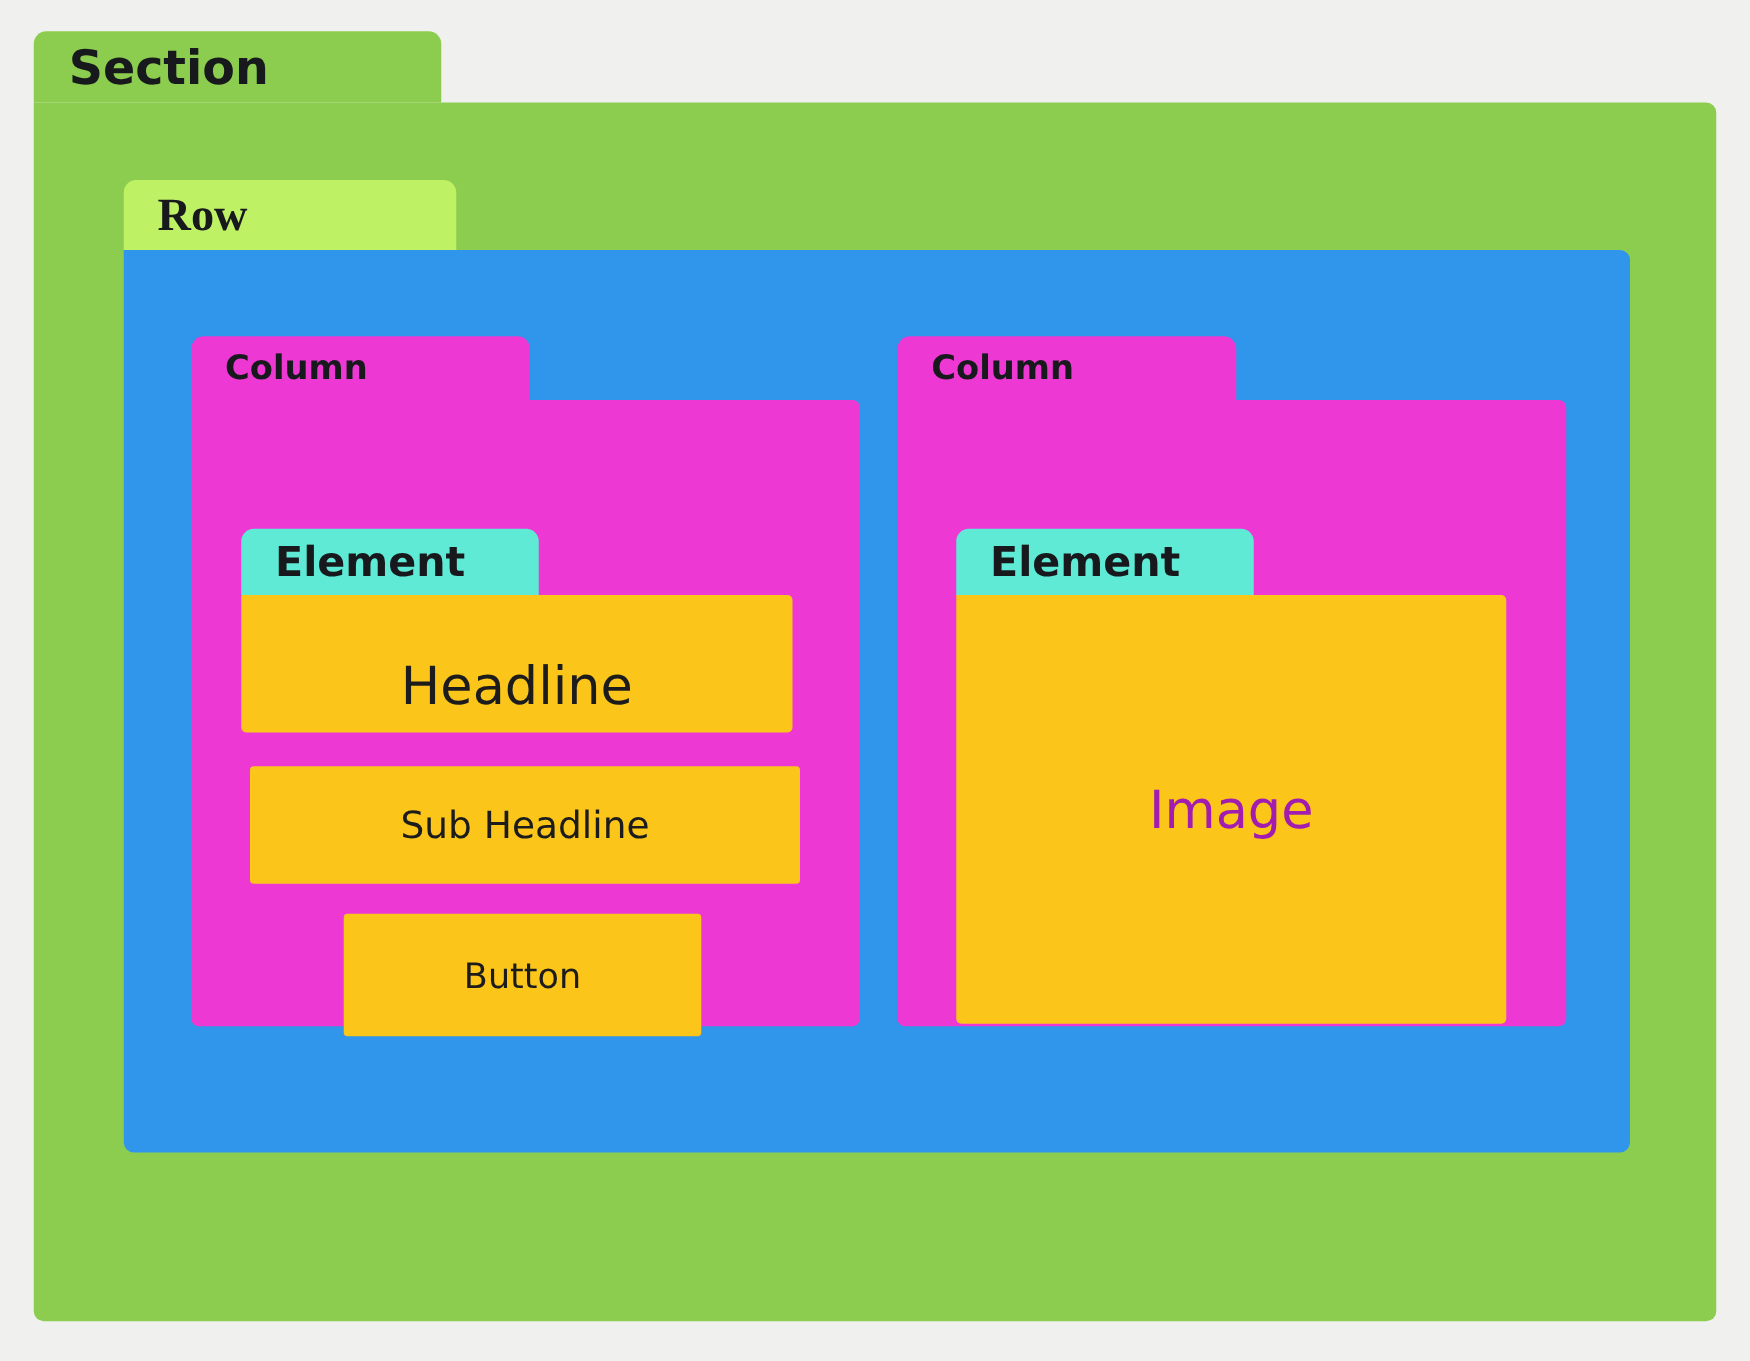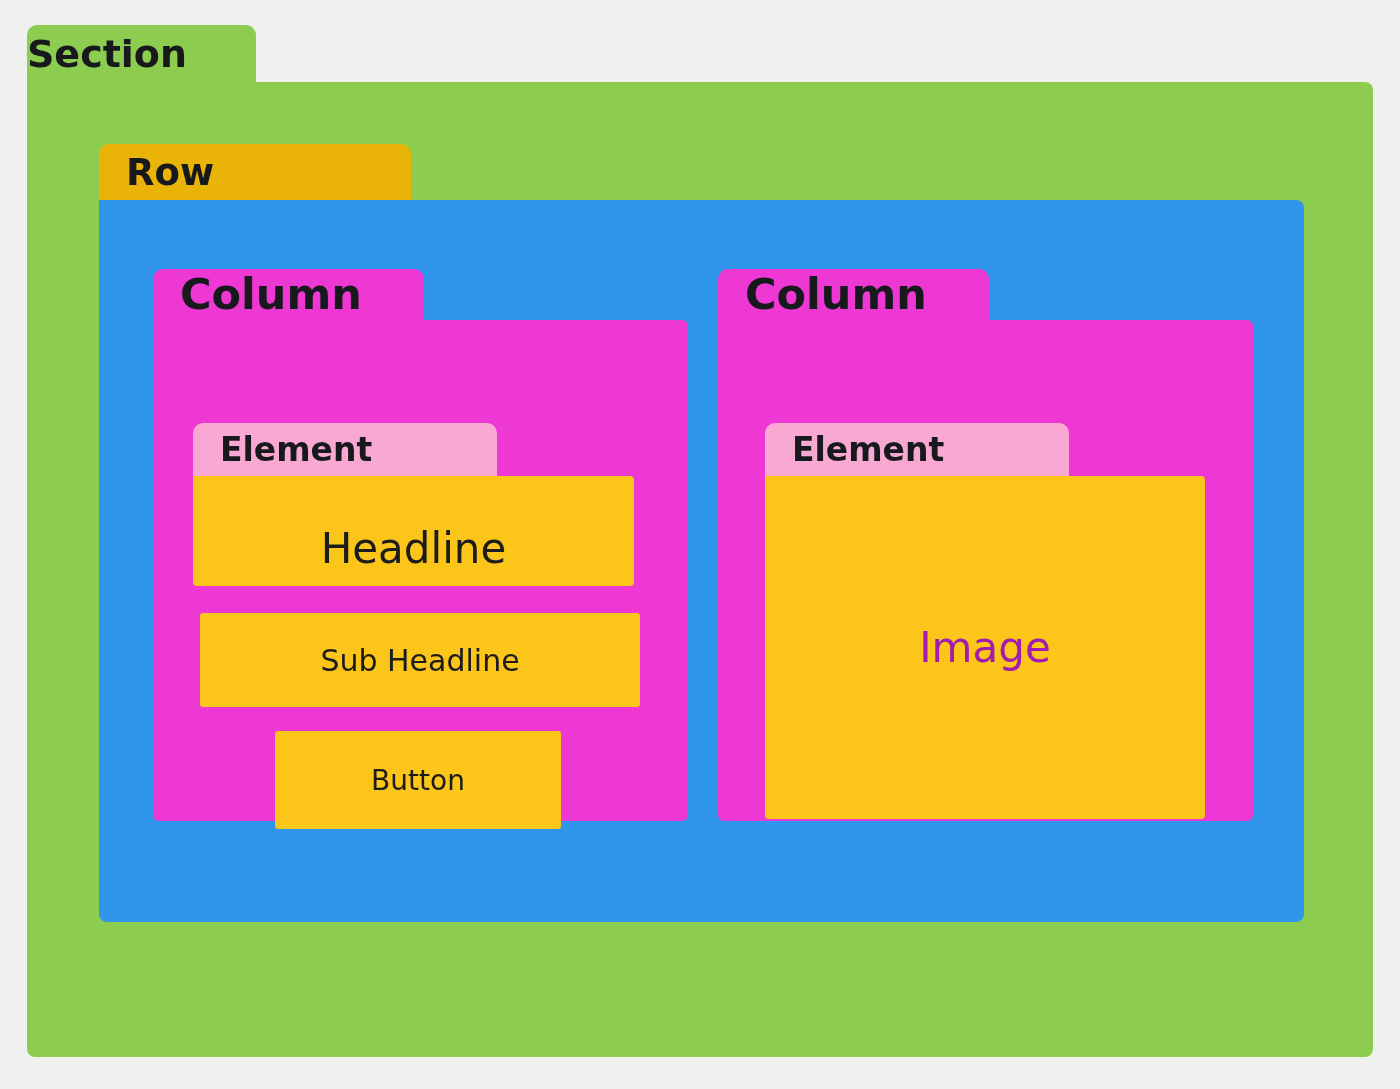--- a/index.html
+++ b/index.html
@@ -27,65 +27,67 @@
   }
   .folder > .body {
     position:absolute; left:0;
     border-radius:0 6px 6px 6px;
     z-index:1;
   }
 
   
   .section-folder { left:27px; top:25px; }
   .section-folder > .tab {
-    width:229px; height:57px;
+    width:326px; height:57px;
     background:#8ccd4f;
+    padding-left:28px;
   }
   .section-folder > .tab > .tab-label { font-size:38px; }
   .section-folder > .body {
     top:57px; width:1346px; height:975px;
     background:#8ccd4f;
     border-radius:0 8px 8px 8px;
   }
 
   
   .row-folder { left:99px; top:144px; }
   .row-folder > .tab {
-    width:312px; height:56px;
-    background:#eab308;
+    width:266px; height:56px;
+    background:#bef264;
     padding-left:27px;
+    font-family:Liberation Serif, serif;
   }
   .row-folder > .tab > .tab-label { font-size:37px; }
   .row-folder > .body {
     top:56px; width:1205px; height:722px;
     background:#2f96eb;
     border-radius:0 8px 8px 8px;
   }
 
   
   .col-folder > .tab {
     width:271px; height:51px;
     background:#ed38d4;
     padding-left:27px;
   }
-  .col-folder > .tab > .tab-label { font-size:43px; }
+  .col-folder > .tab > .tab-label { font-size:27px; }
   .col-folder > .body {
     top:51px;
     background:#ed38d4;
     border-radius:0 6px 6px 6px;
   }
   .col-left  { left:153px; top:269px; }
   .col-left  > .body { width:535px; height:501px; }
   .col-right { left:718px; top:269px; }
   .col-right > .body { width:535px; height:501px; }
 
   
   .el-folder > .tab {
-    width:304px; height:53px;
-    background:#f9a8d4;
+    width:238px; height:53px;
+    background:#5eead4;
     padding-left:27px;
   }
   .el-folder > .tab > .tab-label { font-size:33px; }
   .el-folder > .body {
     top:53px;
     background:#fbc51a;
     border-radius:0 4px 4px 4px;
     display:flex; align-items:center; justify-content:center;
   }
   .el-headline { left:40px; top:103px; }

